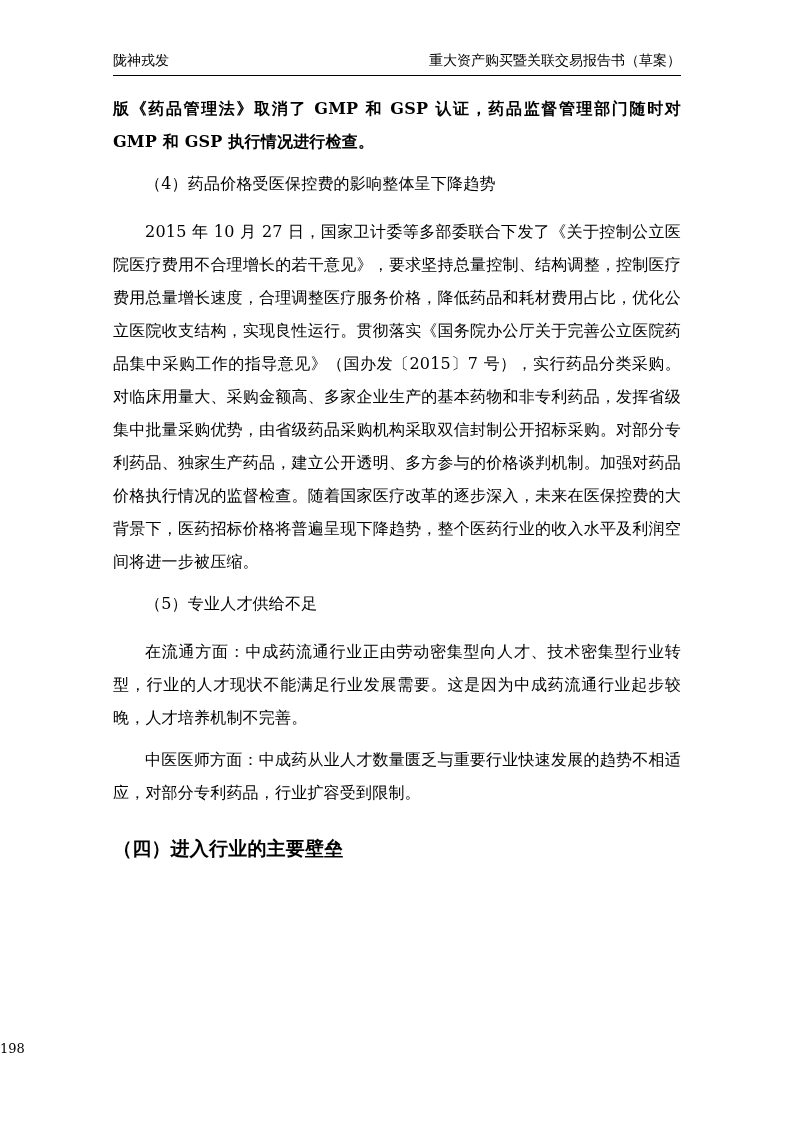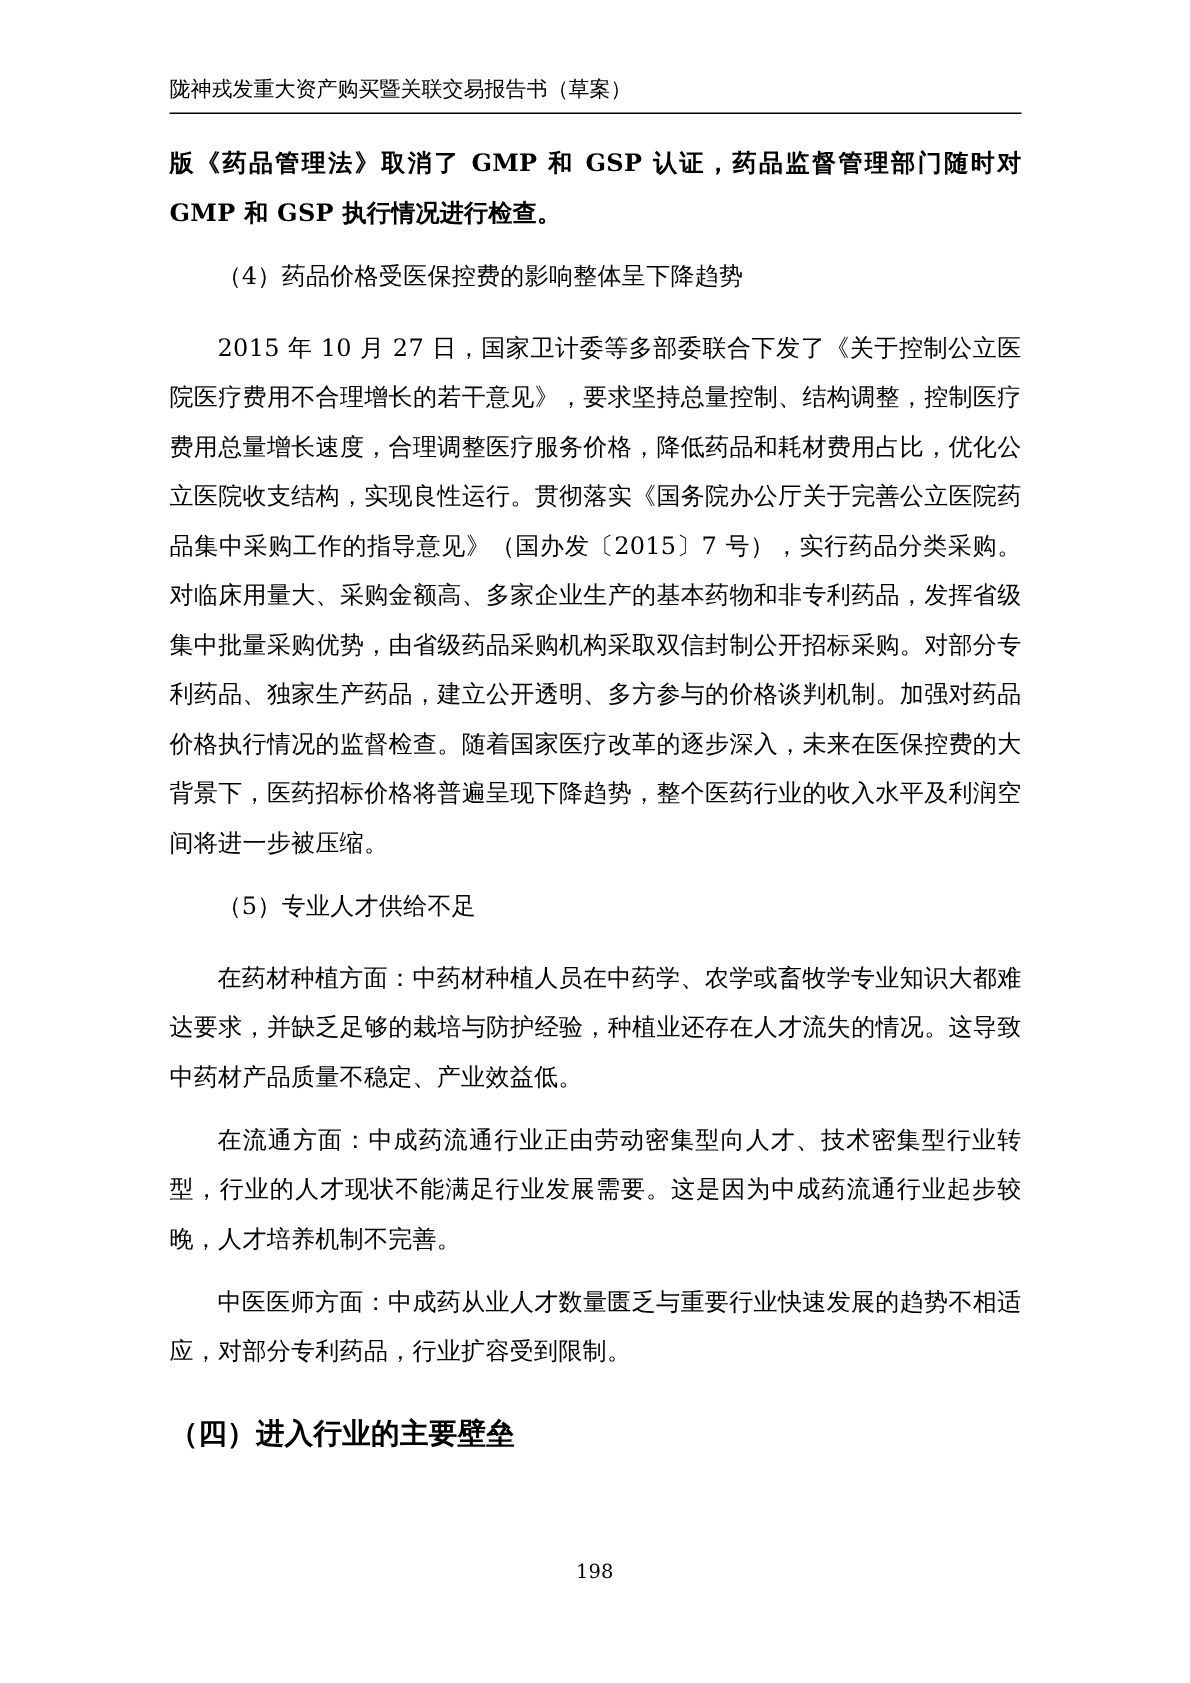--- a/index.html
+++ b/index.html
@@ -17,21 +17,21 @@
     font-family: "DejaVu Serif", "Liberation Serif", serif;
     color: #000000;
     overflow: hidden;
   }
   .header {
     position: absolute;
     top: 50px;
     left: 113px;
     right: 112px;
     display: flex;
-    justify-content: flex-start;
+    justify-content: space-between;
     align-items: flex-end;
     font-size: 14px;
     line-height: 20px;
   }
   .header-rule {
     position: absolute;
     top: 75px;
     left: 113px;
     right: 112px;
     border-top: 1.5px solid #000000;
@@ -65,42 +65,40 @@
     font-size: 19px;
     line-height: 28px;
     text-indent: 0;
     text-align: left;
   }
   .footer {
     position: absolute;
     top: 1040px;
     left: 0;
     right: 0;
-    text-align: center;
     font-size: 13px;
     line-height: 18px;
   }
 </style>
 </head>
 <body>
 
 <div class="page">
 
   <div class="header">
     <span>陇神戎发</span>
     <span>重大资产购买暨关联交易报告书（草案）</span>
   </div>
   <div class="header-rule"></div>
 
   <div class="body-area">
     <p class="para no-indent">版《药品管理法》取消了 GMP 和 GSP 认证，药品监督管理部门随时对 GMP 和 GSP 执行情况进行检查。</p>
     <p class="para sub-heading">（4）药品价格受医保控费的影响整体呈下降趋势</p>
     <p class="para">2015 年 10 月 27 日，国家卫计委等多部委联合下发了《关于控制公立医院医疗费用不合理增长的若干意见》，要求坚持总量控制、结构调整，控制医疗费用总量增长速度，合理调整医疗服务价格，降低药品和耗材费用占比，优化公立医院收支结构，实现良性运行。贯彻落实《国务院办公厅关于完善公立医院药品集中采购工作的指导意见》（国办发〔2015〕7 号），实行药品分类采购。对临床用量大、采购金额高、多家企业生产的基本药物和非专利药品，发挥省级集中批量采购优势，由省级药品采购机构采取双信封制公开招标采购。对部分专利药品、独家生产药品，建立公开透明、多方参与的价格谈判机制。加强对药品价格执行情况的监督检查。随着国家医疗改革的逐步深入，未来在医保控费的大背景下，医药招标价格将普遍呈现下降趋势，整个医药行业的收入水平及利润空间将进一步被压缩。</p>
     <p class="para sub-heading">（5）专业人才供给不足</p>
-    <p class="para">在药材种植方面：中药材种植人员在中药学、农学或畜牧学专业知识大都难达要求，并缺乏足够的栽培与防护经验，种植业还存在人才流失的情况。这导致中药材产品质量不稳定、产业效益低。</p>
     <p class="para">在流通方面：中成药流通行业正由劳动密集型向人才、技术密集型行业转型，行业的人才现状不能满足行业发展需要。这是因为中成药流通行业起步较晚，人才培养机制不完善。</p>
     <p class="para">中医医师方面：中成药从业人才数量匮乏与重要行业快速发展的趋势不相适应，对部分专利药品，行业扩容受到限制。</p>
     <h2 class="section-heading">（四）进入行业的主要壁垒</h2>
   </div>
 
   <div class="footer">
     <span>198</span>
   </div>
 
 </div>

